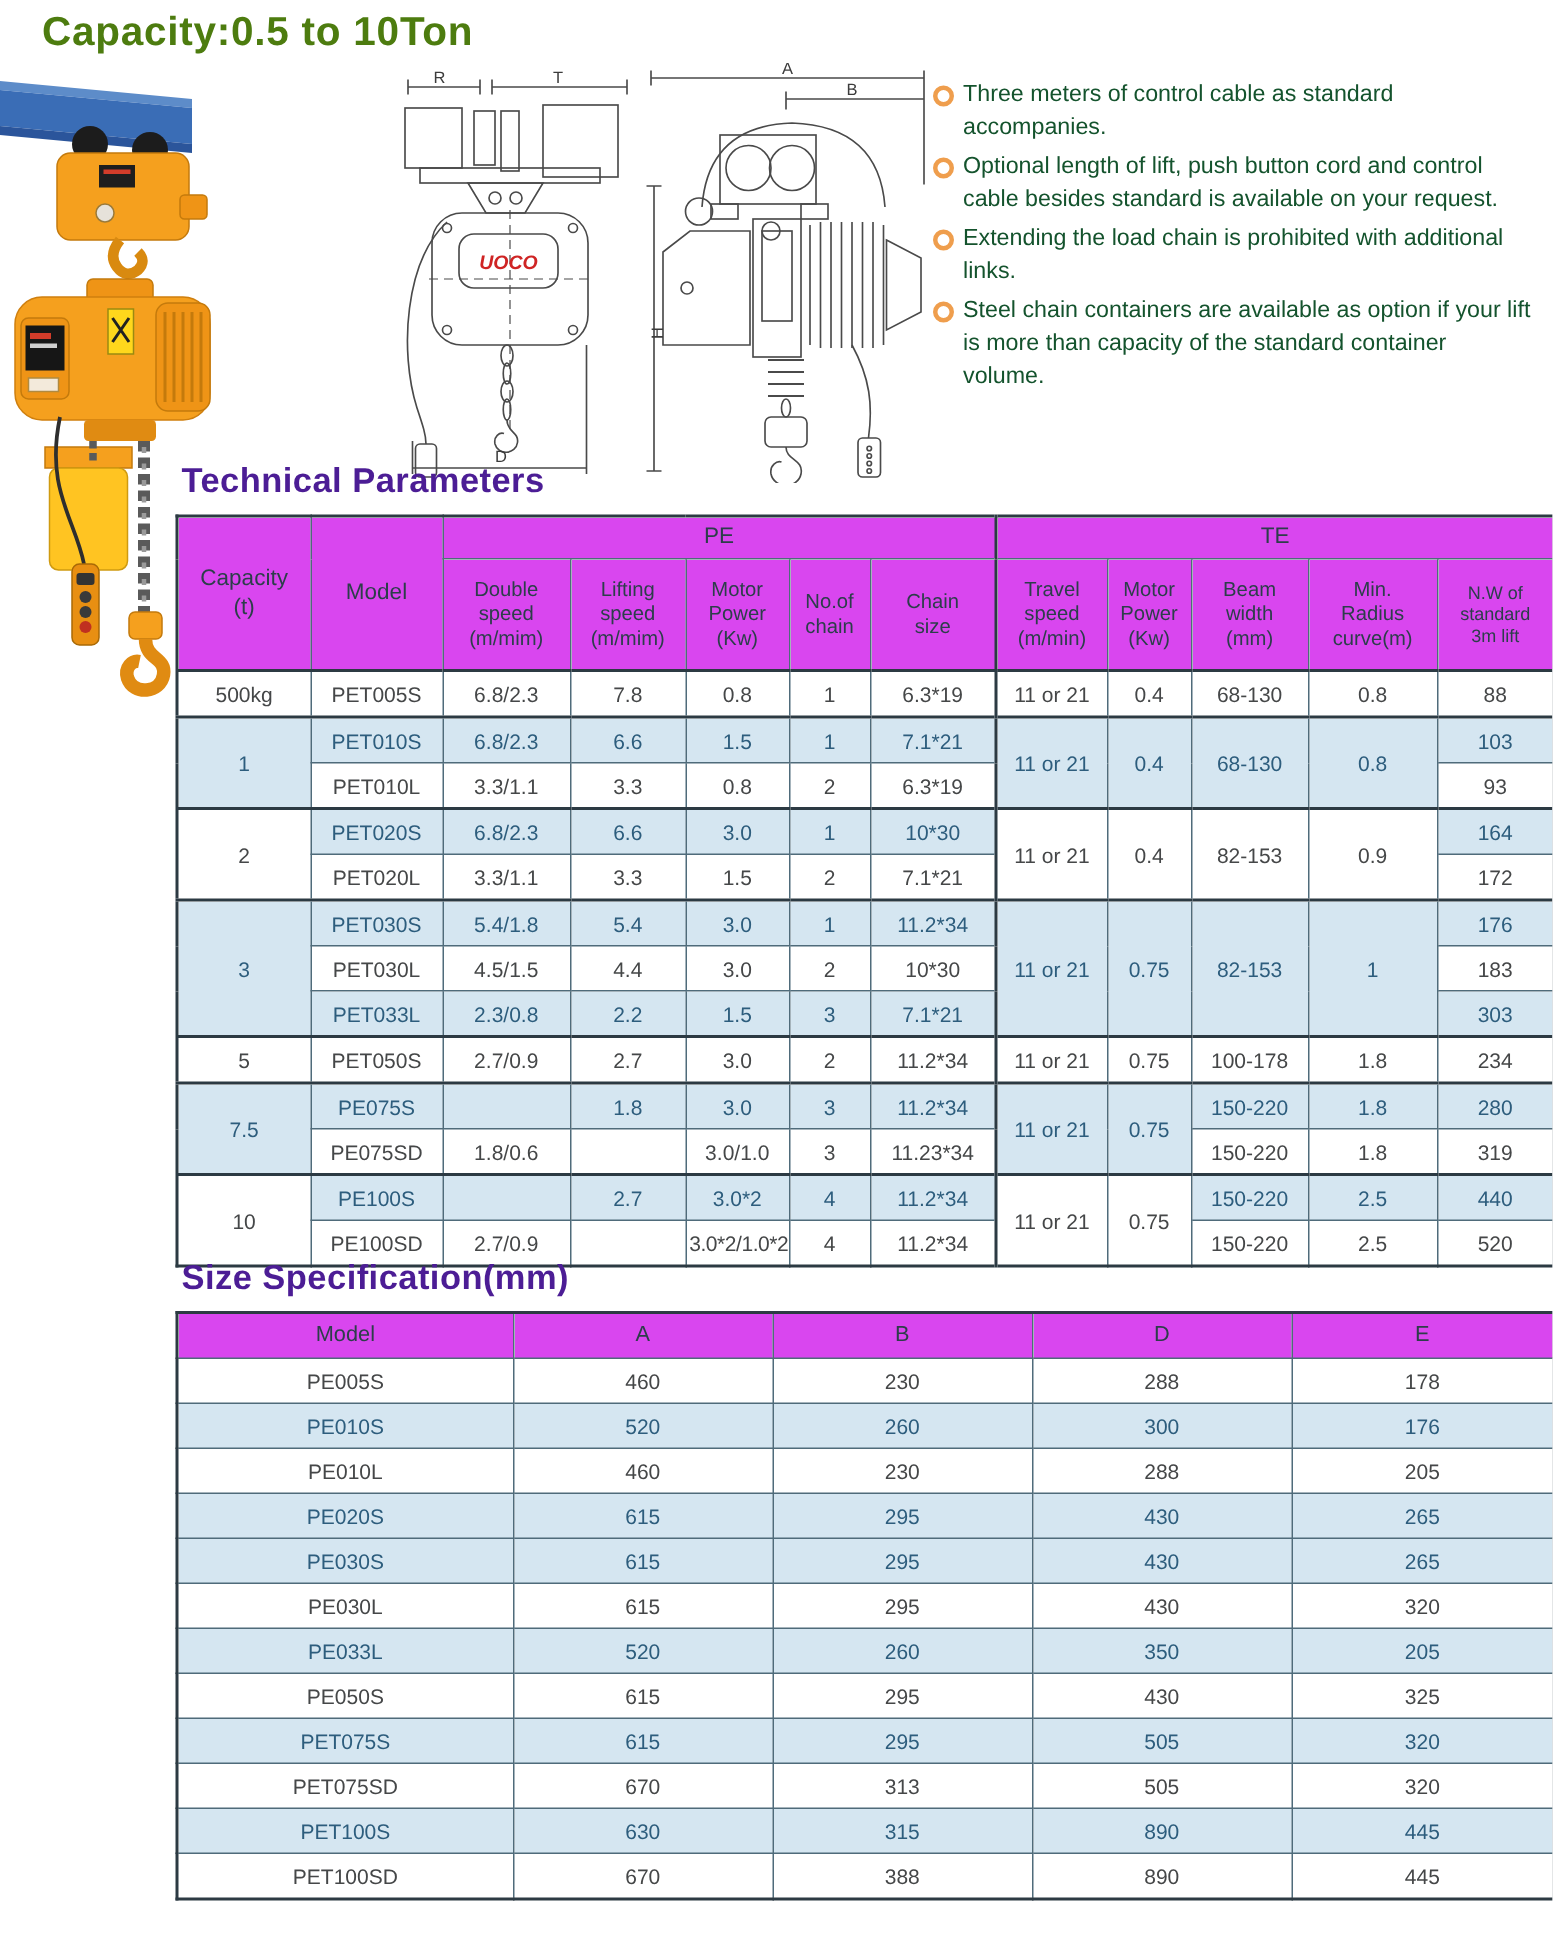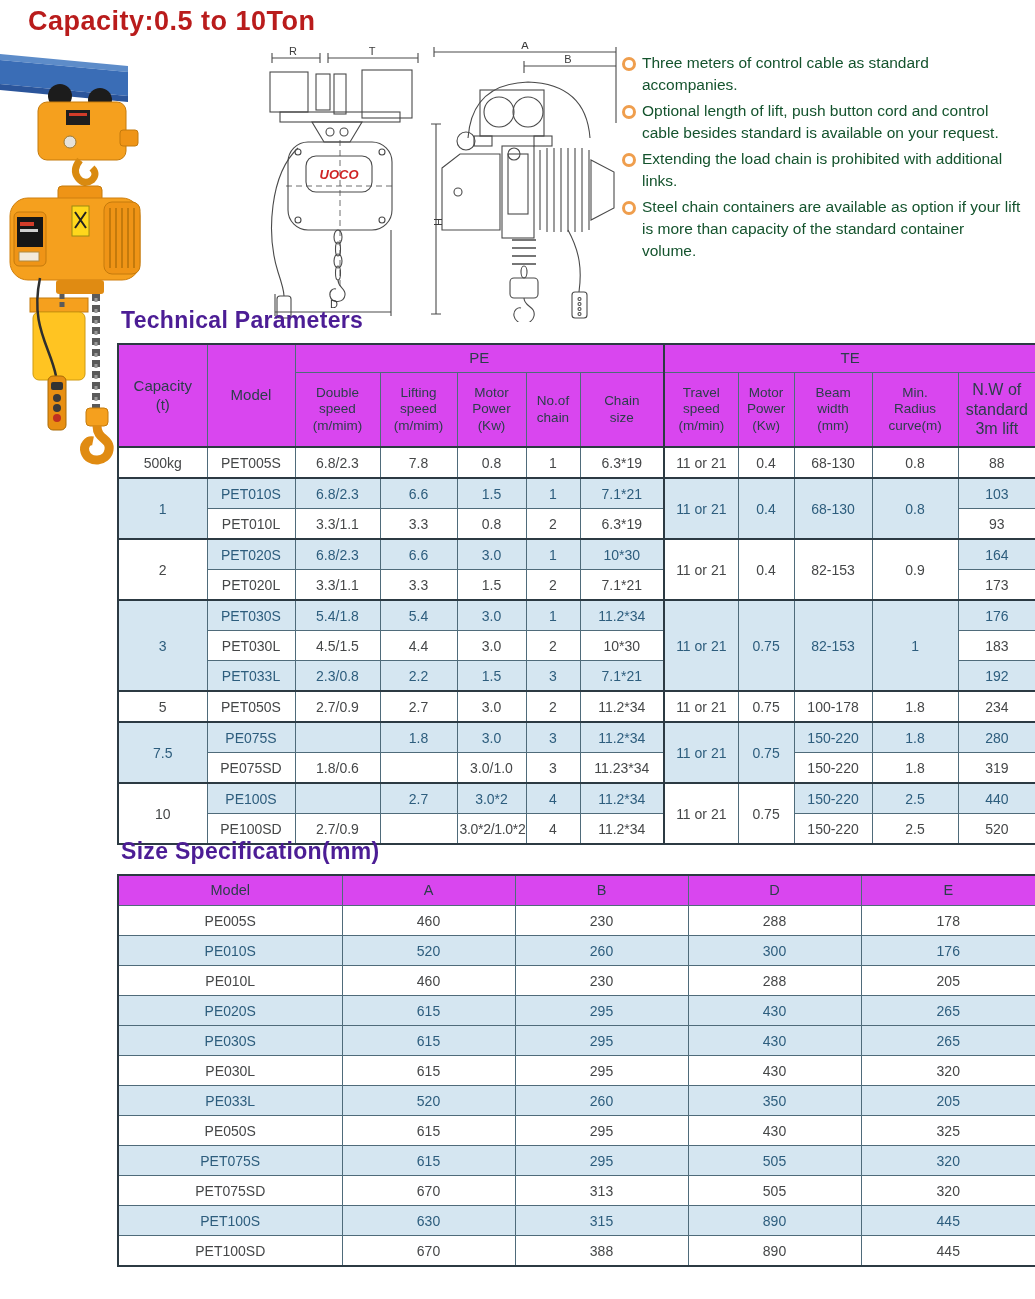--- a/index.html
+++ b/index.html
@@ -1,21 +1,21 @@
 <!DOCTYPE html>
 <html><head>
 <meta charset="utf-8">
 <style>
   html,body{margin:0;padding:0;background:#ffffff;}
   .page{
     position:relative;width:1035px;height:1299px;background:#fff;overflow:hidden;
     font-family:"Liberation Sans", sans-serif;color:#333;
   }
   .page-title{
-    position:absolute;left:28px;top:6px;font-size:27px;font-weight:bold;color:#b91c1c;
+    position:absolute;left:28px;top:6px;font-size:27px;font-weight:bold;color:#4d7c0f;
     letter-spacing:0.5px;
   }
   .section-heading{
     position:absolute;left:121px;font-size:23px;font-weight:bold;color:#4c1d95;letter-spacing:0.3px;
   }
   .heading-tech{top:307px;}
   .heading-size{top:838px;}
 
   
   .features{position:absolute;left:622px;top:52px;width:400px;}
@@ -29,21 +29,21 @@
   .tech-table,.size-table{position:absolute;left:117px;width:918px;background:#fff;border:2px solid #2c3a43;}
   .tech-table{top:343px;}
   .size-table{top:874px;}
   th,td{border:1px solid #4f6b7a;text-align:center;vertical-align:middle;padding:0 2px;overflow:hidden;}
   thead th{
     background:#d946ef;color:#2c3e4a;font-weight:normal;font-size:13.5px;line-height:1.22;
     white-space:pre-line;
   }
   .tech-table thead tr.group-row th{height:27px;font-size:15px;}
   .tech-table thead tr.sub-row th{height:73px;}
-  th.th-nw{font-size:16px;}
+  th.th-nw{font-size:12px;}
   .tech-table tbody td{height:29px;font-size:14px;}
   .size-table thead th{height:29px;font-size:14.5px;}
   .size-table tbody td{height:29px;font-size:14px;}
   tr.rw td{background:#ffffff;color:#454748;}
   tr.rb td{background:#d5e6f1;color:#2d5d7d;}
   td.mw{background:#ffffff !important;color:#454748 !important;}
   td.mb{background:#d5e6f1 !important;color:#2d5d7d !important;}
   tbody tr.gs td{border-top:2px solid #2c3a43;}
   .tech-table thead tr.sub-row th{border-bottom:2px solid #2c3a43;}
   .pe-end{border-right:2px solid #2c3a43 !important;}
@@ -341,21 +341,21 @@
         <td class="mw" rowspan="2">0.9</td>
         <td>164</td>
       </tr>
       <tr class="rw">
         <td>PET020L</td>
         <td>3.3/1.1</td>
         <td>3.3</td>
         <td>1.5</td>
         <td>2</td>
         <td class="pe-end">7.1*21</td>
-        <td>173</td>
+        <td>172</td>
       </tr>
 
       <tr class="rb gs">
         <td class="mb" rowspan="3">3</td>
         <td>PET030S</td>
         <td>5.4/1.8</td>
         <td>5.4</td>
         <td>3.0</td>
         <td>1</td>
         <td class="pe-end">11.2*34</td>
@@ -374,21 +374,21 @@
         <td class="pe-end">10*30</td>
         <td>183</td>
       </tr>
       <tr class="rb">
         <td>PET033L</td>
         <td>2.3/0.8</td>
         <td>2.2</td>
         <td>1.5</td>
         <td>3</td>
         <td class="pe-end">7.1*21</td>
-        <td>192</td>
+        <td>303</td>
       </tr>
 
       <tr class="rw gs">
         <td>5</td>
         <td>PET050S</td>
         <td>2.7/0.9</td>
         <td>2.7</td>
         <td>3.0</td>
         <td>2</td>
         <td class="pe-end">11.2*34</td>

